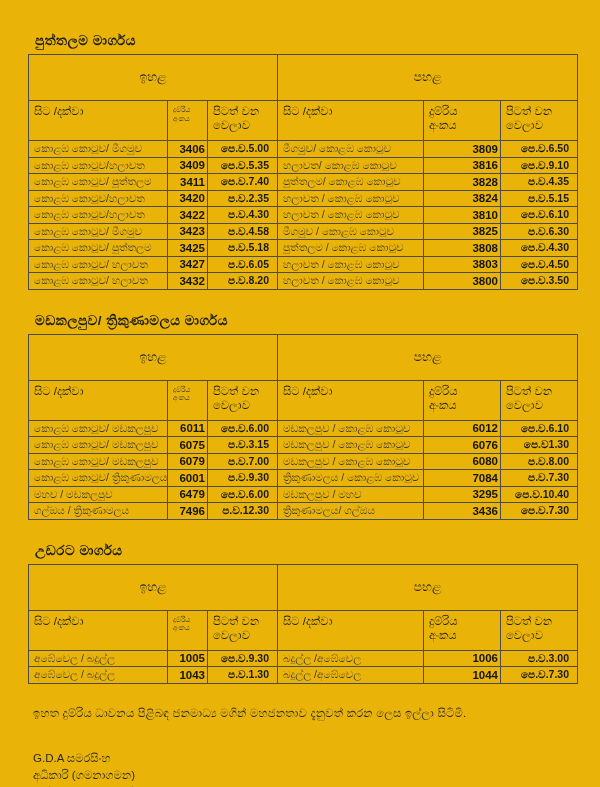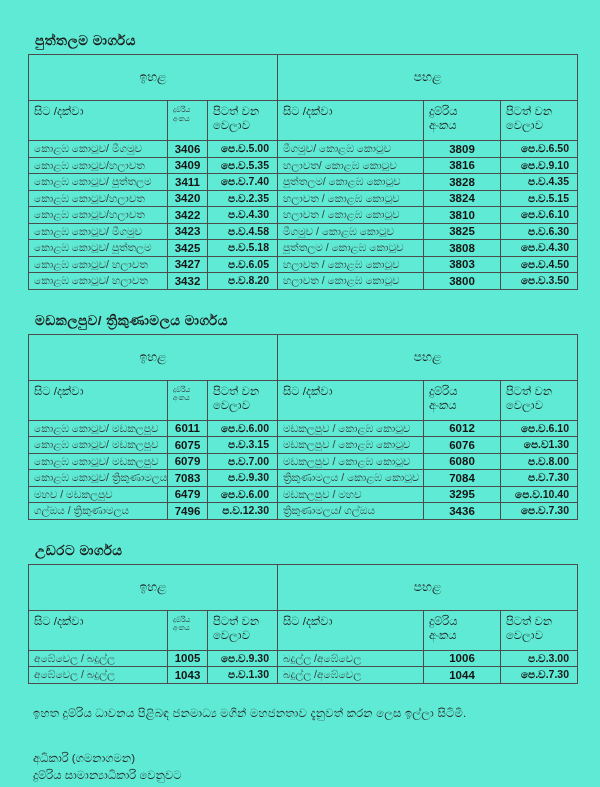--- a/index.html
+++ b/index.html
@@ -1,21 +1,21 @@
 <!DOCTYPE html>
 <html><head>
 <meta charset="utf-8">
 <style>
   html, body { margin: 0; padding: 0; background: #ffffff; }
   .page {
     position: relative;
     width: 600px;
     height: 787px;
     box-sizing: border-box;
-    background: #5eead4;
+    background: #eab308;
     color: #222;
     font-family: "Liberation Sans", sans-serif;
     padding: 33px 23px 20px 28px;
     overflow: hidden;
   }
   .route-section { margin-bottom: 23px; }
   .route-title {
     font-size: 13.5px;
     font-weight: bold;
     color: #1d1d1d;
@@ -62,21 +62,21 @@
     padding: 1px 3px 1px 5px;
     height: 13.5px;
     line-height: 13px;
     text-align: left;
     margin-left: 32px;
   }
   td.no {
     font-size: 11.5px;
     font-weight: bold;
     color: #151515;
-    text-align: center;
+    text-align: right;
     padding: 1px 2px;
   }
   td.time {
     font-size: 10.5px;
     font-weight: bold;
     color: #1a1a1a;
     text-align: right;
     padding: 1px 8px 1px 2px;
   }
   .note {
@@ -244,21 +244,21 @@
           <tr>
             <td class="station">කොළඹ කොටුව/ මඩකලපුව</td>
             <td class="no">6079</td>
             <td class="time">ප.ව.7.00</td>
             <td class="station">මඩකලපුව / කොළඹ කොටුව</td>
             <td class="no">6080</td>
             <td class="time">ප.ව.8.00</td>
           </tr>
           <tr>
             <td class="station">කොළඹ කොටුව/ ත්‍රිකුණාමලය</td>
-            <td class="no">7083</td>
+            <td class="no">6001</td>
             <td class="time">ප.ව.9.30</td>
             <td class="station">ත්‍රිකුණාමලය / කොළඹ කොටුව</td>
             <td class="no">7084</td>
             <td class="time">ප.ව.7.30</td>
           </tr>
           <tr>
             <td class="station">මහව / මඩකලපුව</td>
             <td class="no">6479</td>
             <td class="time">පෙ.ව.6.00</td>
             <td class="station">මඩකලපුව / මහව</td>
@@ -319,17 +319,18 @@
             <td class="no">1044</td>
             <td class="time">පෙ.ව.7.30</td>
           </tr>
         </tbody>
     </table>
   </section>
 
   <p class="note">ඉහත දුම්රිය ධාවනය පිළිබඳ ජනමාධ්‍ය මගින් මහජනතාව දැනුවත් කරන ලෙස ඉල්ලා සිටිමි.</p>
 
   <div class="signature">
+    <div>G.D.A සමරසිංහ</div>
     <div>අධිකාරි (ගමනාගමන)</div>
     <div>දුම්රිය සාමාන්‍යාධිකාරි වෙනුවට</div>
   </div>
 
 </div>
 
 </body></html>

